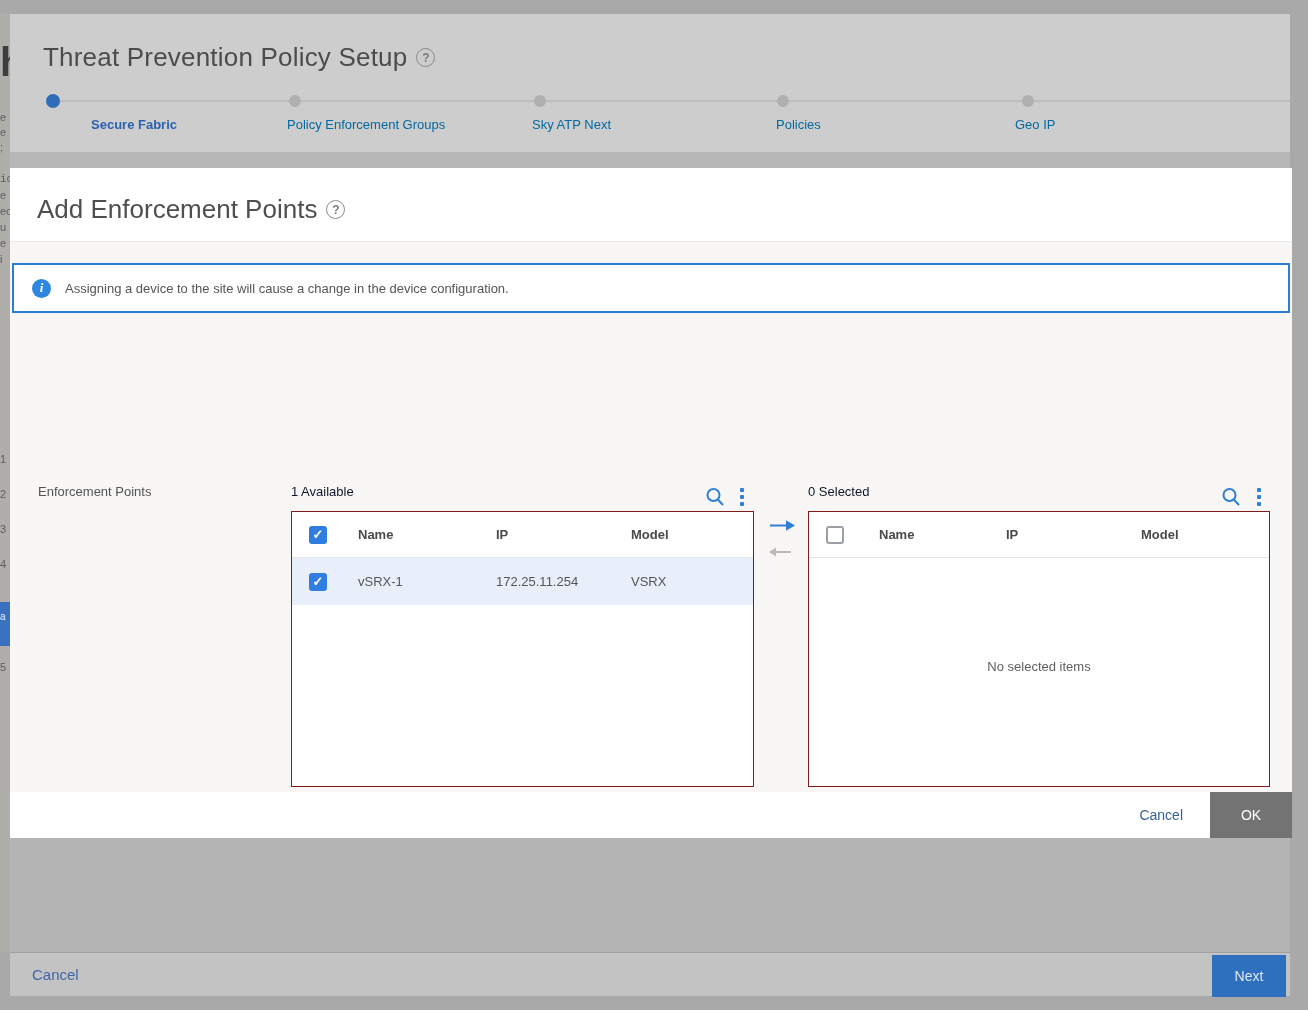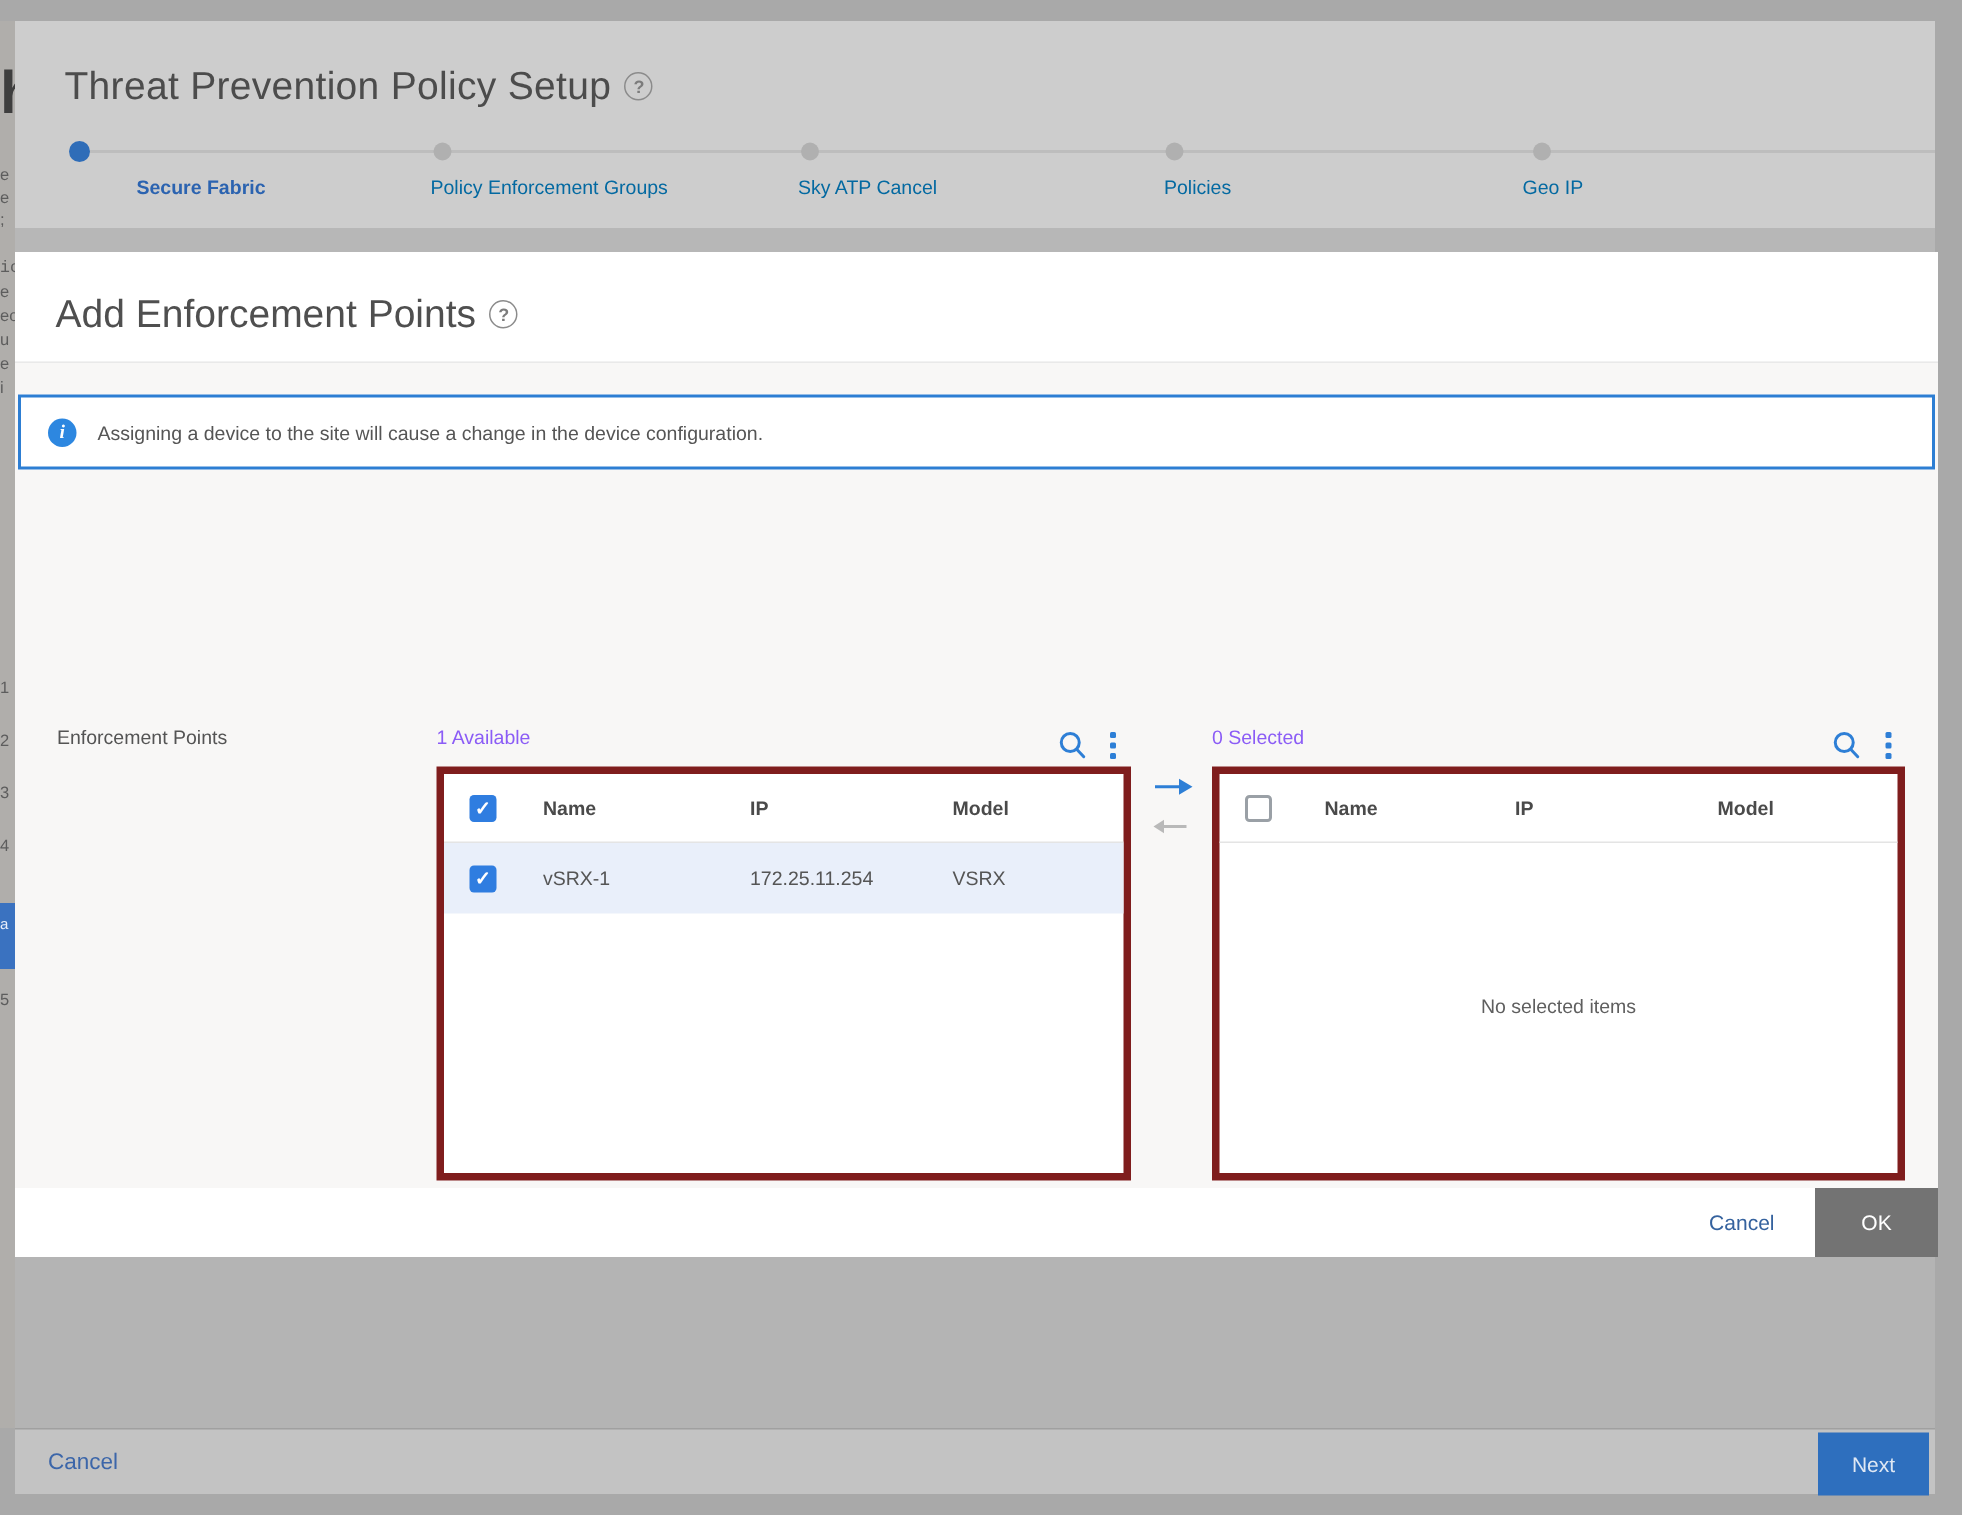--- a/index.html
+++ b/index.html
@@ -73,34 +73,34 @@
     width:19px; height:19px; border-radius:50%; background:#2d87e0;
     color:#fff; font-family:"Liberation Serif", serif; font-style:italic; font-weight:bold;
     font-size:13px; display:flex; align-items:center; justify-content:center; flex:0 0 auto;
   }
   .info-text { margin-left:14px; font-size:13px; color:#555; }
 
   .instruction { position:absolute; left:27px; top:104px; font-size:17.5px; font-weight:bold; color:#3d3d3d; }
 
   .ep-label { position:absolute; left:28px; top:242px; font-size:13px; color:#545454; }
 
-  .panel-count { position:absolute; top:242px; font-size:13px; color:#8b5cf6;text-align:right; }
+  .panel-count { position:absolute; top:242px; font-size:13px; color:#0f172a;text-align:right; }
   .count-left { left:281px; }
   .count-right { left:798px; }
   .icon-btn { position:absolute; top:244px; cursor:pointer; }
   .search-left { left:694px; }
   .kebab-left { left:730px; top:246px; }
   .search-right { left:1210px; }
   .kebab-right { left:1247px; top:246px; }
   .kebab { display:flex; flex-direction:column; gap:3px; }
   .kebab i { width:4px; height:4px; background:#2e7fd6; border-radius:1px; }
 
   .table {
     position:absolute; top:269px; height:276px; background:#fff;
-    border:5px solid #7f1d1d;
+    border:1px solid #7f1d1d;
   }
   .table-left { left:281px; width:463px; }
   .table-right { left:798px; width:462px; }
   .thead { display:grid; height:46px; align-items:center; border-bottom:1px solid #e4e4e4; }
   .grid-left { grid-template-columns:66px 138px 135px auto; }
   .grid-right { grid-template-columns:70px 127px 135px auto; }
   .th { font-size:13px; font-weight:bold; color:#4a4a4a; }
   .trow { display:grid; height:47px; align-items:center; background:#e9effa; }
   .td { font-size:13px; color:#555; }
   .cb-cell { display:flex; justify-content:flex-start; padding-left:17px; }
@@ -174,21 +174,21 @@
     <span class="help-icon">?</span>
   </div>
   <div class="step-line"></div>
   <div class="step-dot active dot-1"></div>
   <div class="step-dot dot-2"></div>
   <div class="step-dot dot-3"></div>
   <div class="step-dot dot-4"></div>
   <div class="step-dot dot-5"></div>
   <div class="step-label active lbl-1">Secure Fabric</div>
   <div class="step-label lbl-2">Policy Enforcement Groups</div>
-  <div class="step-label lbl-3">Sky ATP Cancel</div>
+  <div class="step-label lbl-3">Sky ATP Next</div>
   <div class="step-label lbl-4">Policies</div>
   <div class="step-label lbl-5">Geo IP</div>
 </div>
 
 <div class="gap-band"></div>
 
 <div class="modal">
   <div class="modal-title-row">
     <span class="modal-title">Add Enforcement Points</span>
     <span class="help-icon">?</span>

